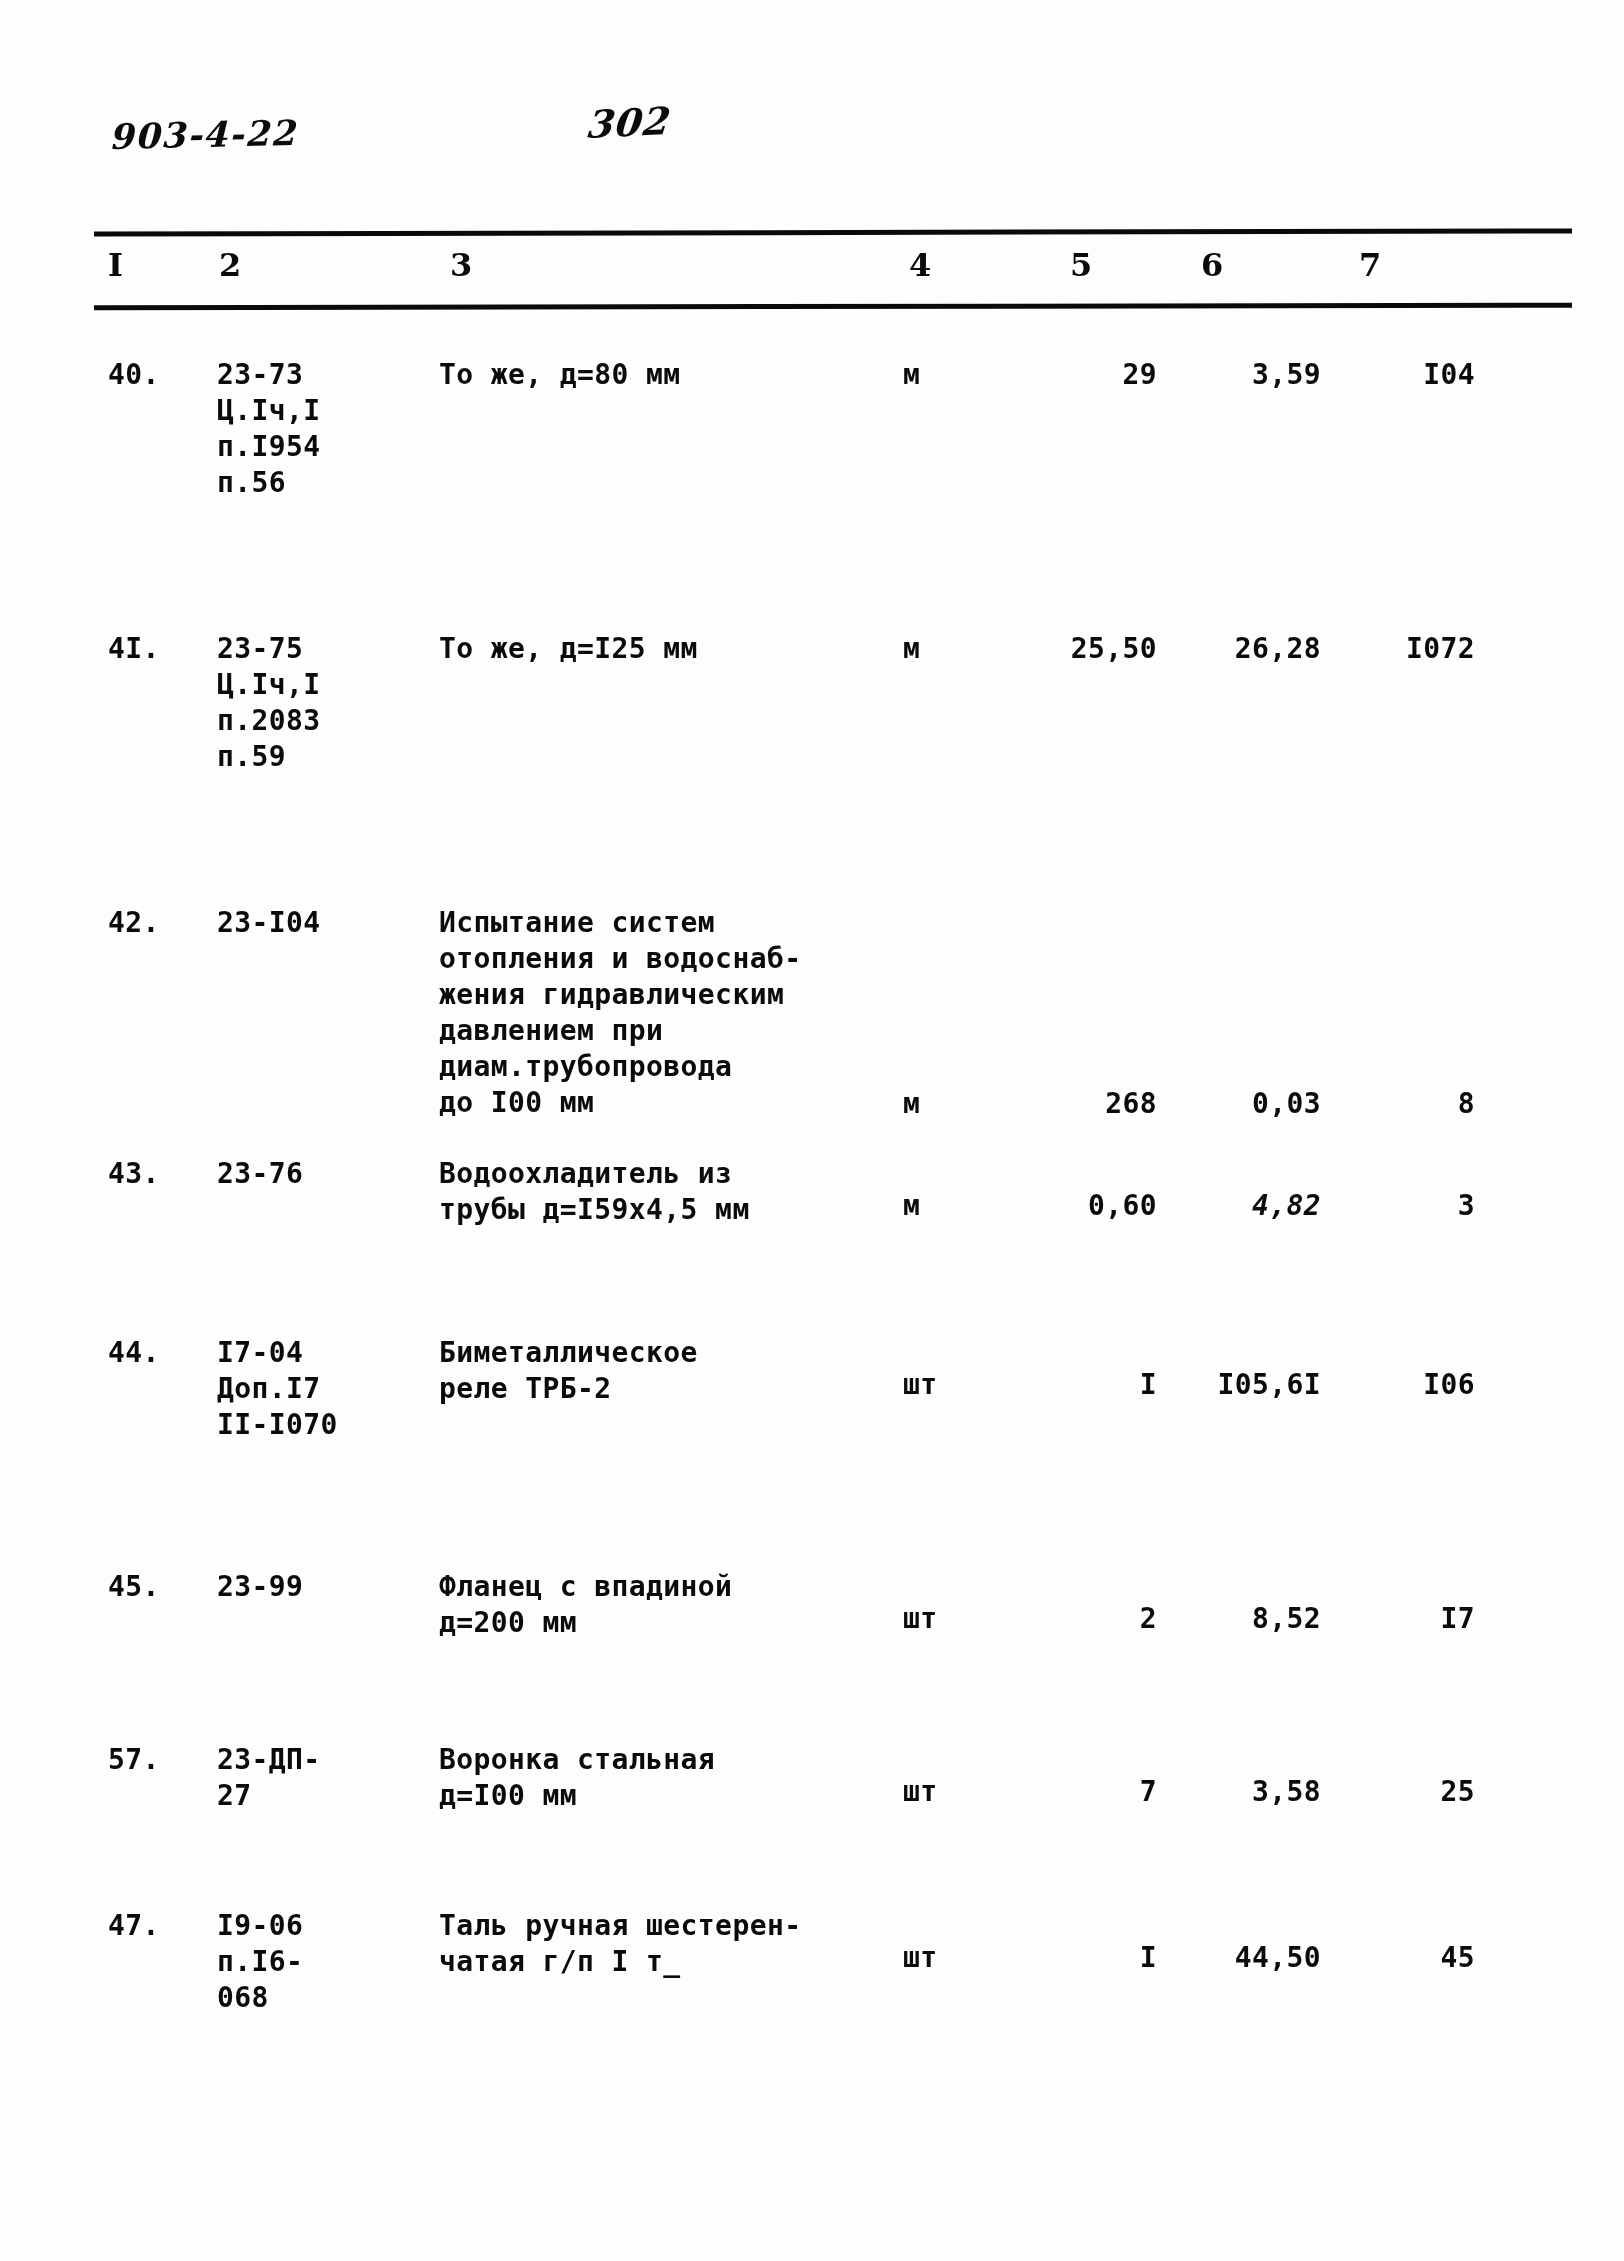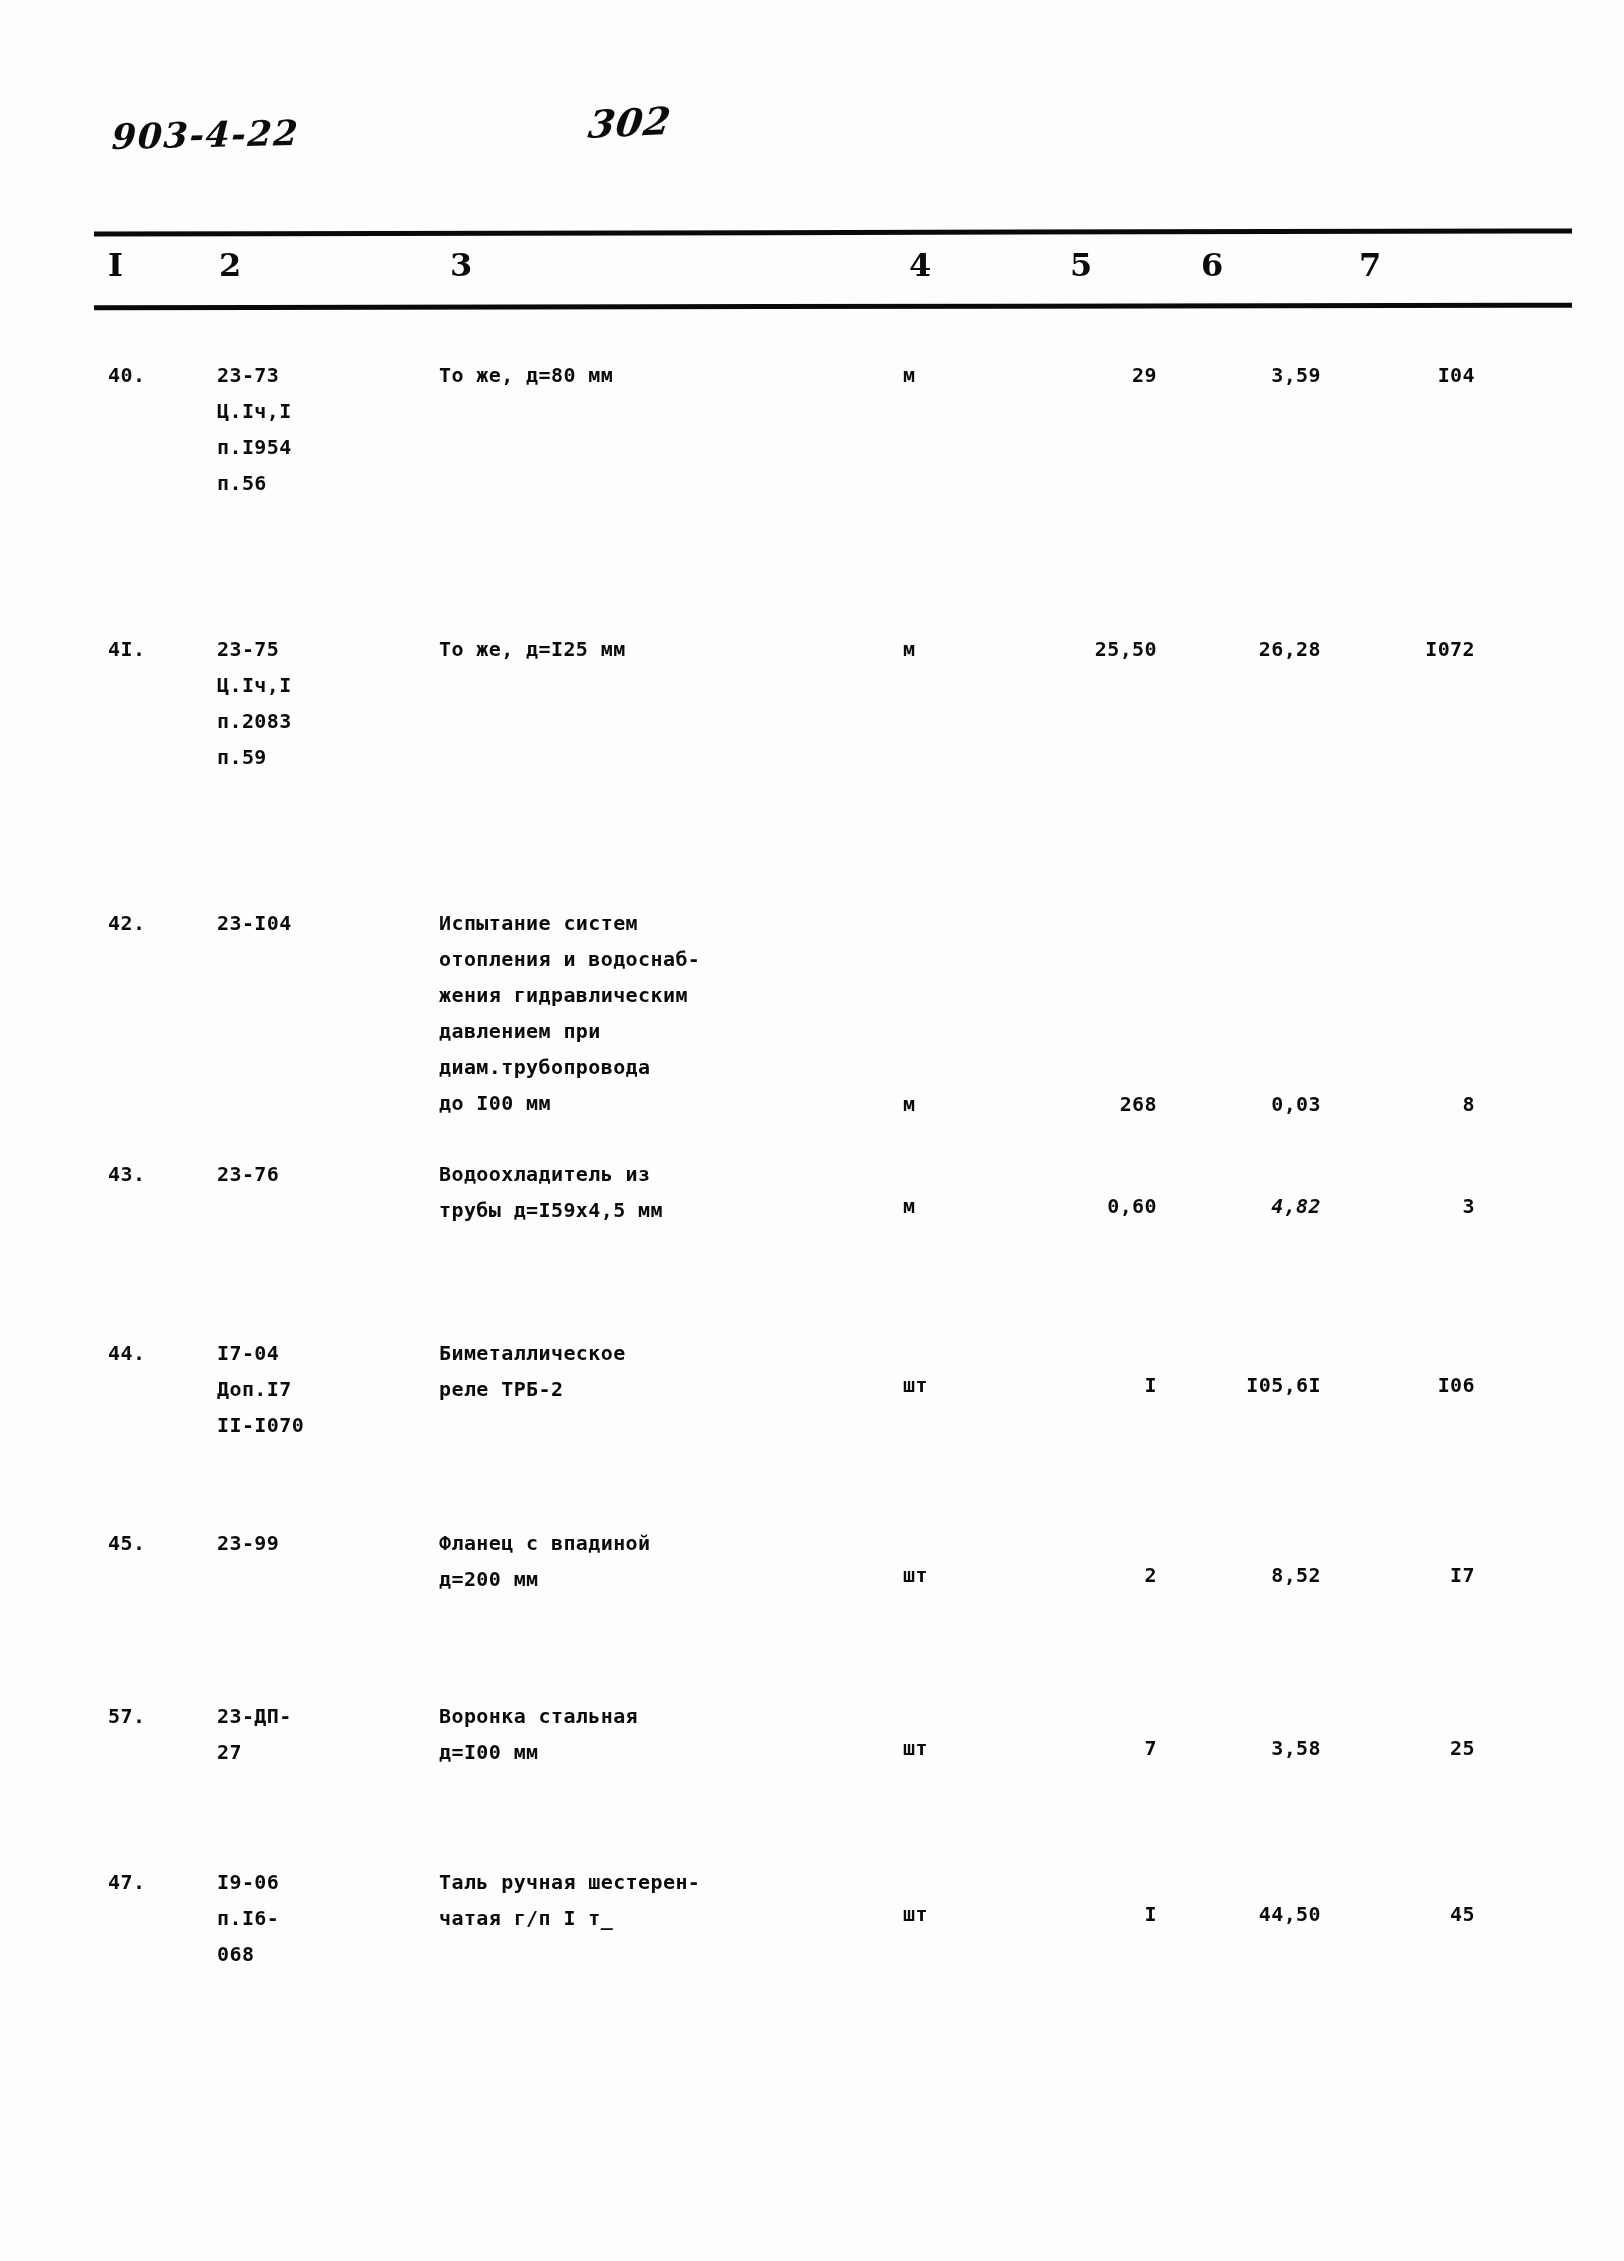--- a/index.html
+++ b/index.html
@@ -99,21 +99,21 @@
     top: 357px;
     width: 1624px;
   }
   .row {
     position: relative;
     width: 1624px;
   }
   .cell {
     position: absolute;
     top: 0;
-    font-size: 20px;
+    font-size: 28px;
     font-weight: 700;
     line-height: 36px;
     white-space: pre;
     letter-spacing: 0.4px;
   }
   .c-num   { left: 108px;  width: 84px; }
   .c-code  { left: 217px;  width: 198px; }
   .c-desc  { left: 439px;  width: 456px; }
   .c-unit  { left: 903px; width: 68px;  text-align: left; }
   .c-qty   { left: 1043px; width: 114px; text-align: right; }
@@ -206,21 +206,21 @@
 Доп.I7
 II-I070</div>
       <div class="cell c-desc multiline">Биметаллическое
 реле ТРБ-2</div>
       <div class="cell c-unit" style="top:32px;">шт</div>
       <div class="cell c-qty" style="top:32px;">I</div>
       <div class="cell c-price" style="top:32px;">I05,6I</div>
       <div class="cell c-total" style="top:32px;">I06</div>
     </div>
 
-    <div class="row" style="height:173px;">
+    <div class="row" style="height:173px;margin-top:44px;">
       <div class="cell c-num">45.</div>
       <div class="cell c-code multiline">23-99</div>
       <div class="cell c-desc multiline">Фланец с впадиной
 д=200 мм</div>
       <div class="cell c-unit" style="top:32px;">шт</div>
       <div class="cell c-qty" style="top:32px;">2</div>
       <div class="cell c-price" style="top:32px;">8,52</div>
       <div class="cell c-total" style="top:32px;">I7</div>
     </div>
 

